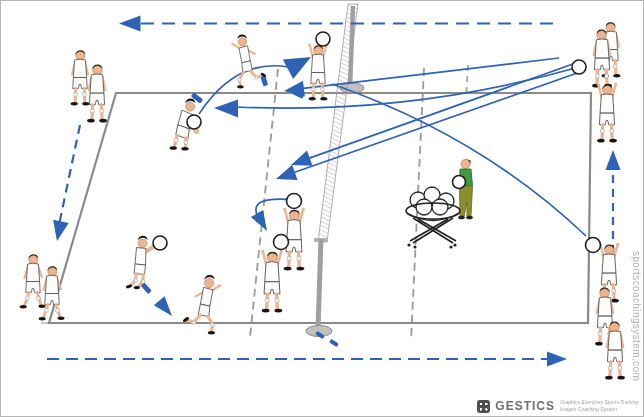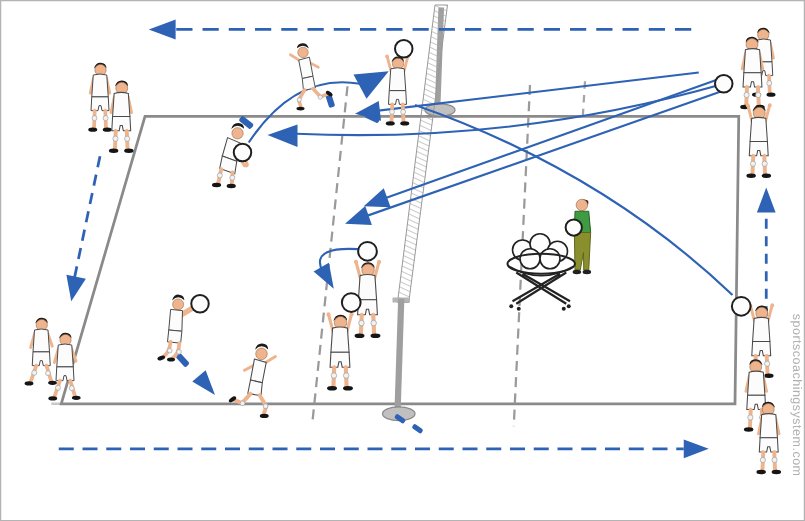--- a/index.html
+++ b/index.html
@@ -242,14 +242,22 @@
     <circle cx="293" cy="200" r="7.5"></circle>
     <circle cx="280" cy="241" r="7.5"></circle>
     <circle cx="578" cy="66" r="7"></circle>
     <circle cx="592" cy="244" r="7.5"></circle>
     <circle cx="458" cy="181" r="6.5"></circle>
   </g>
 </svg>
 
   <div class="watermark">sportscoachingsystem.com</div>
 
+  <div class="logo">
+    <div class="logo-icon"></div>
+    <div class="logo-brand">GESTICS</div>
+    <div class="logo-tag">
+      <span>Graphics Exercises Sports Training</span>
+      <span>Images Coaching System</span>
+    </div>
+  </div>
 
 </div>
 
 </body></html>

